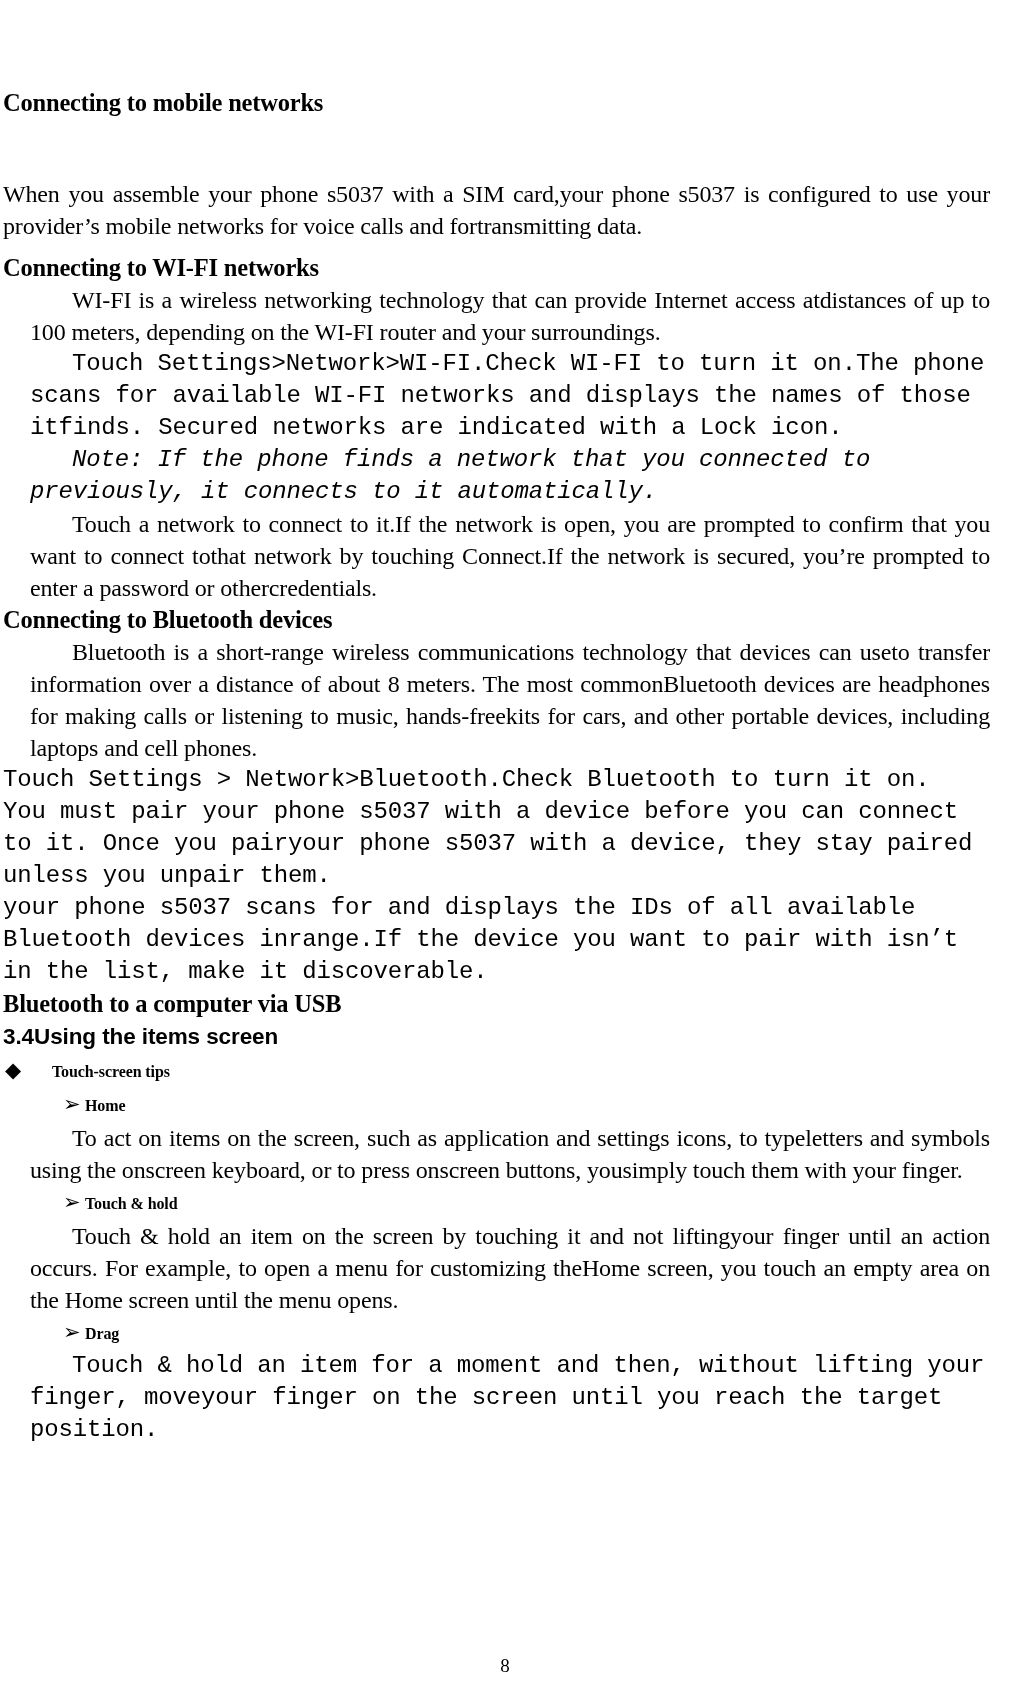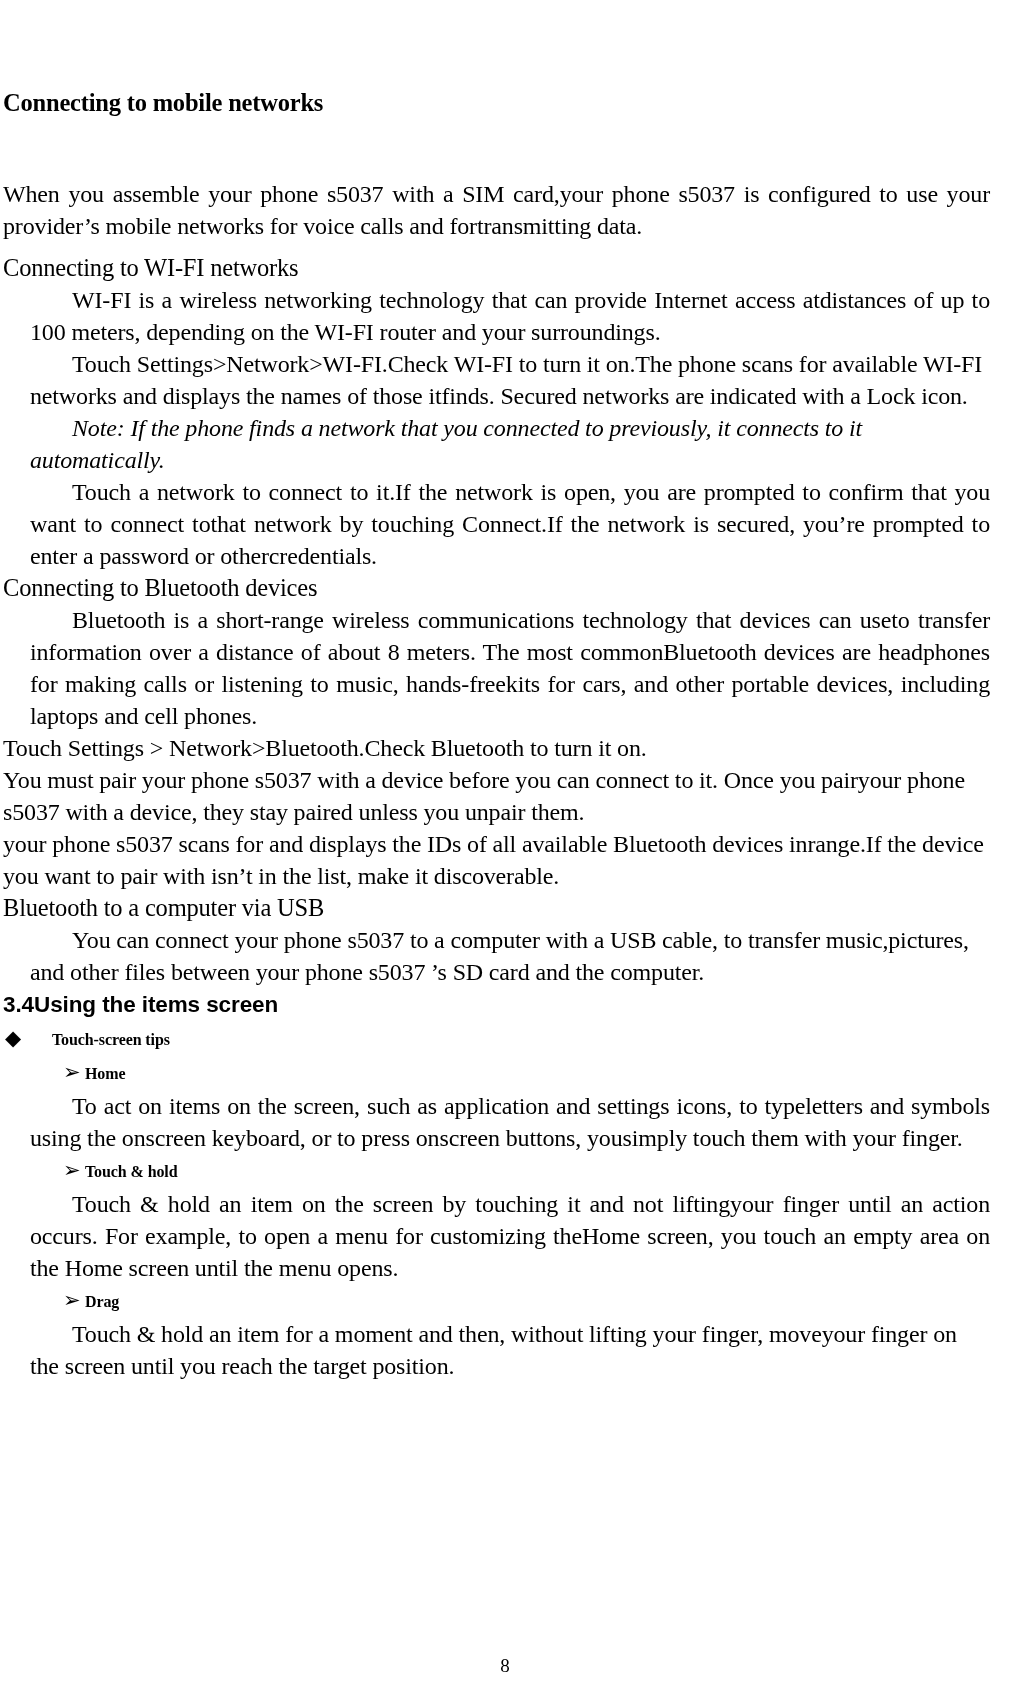--- a/index.html
+++ b/index.html
@@ -40,21 +40,21 @@
   h1.doc-heading {
     font-family: "Liberation Serif", "DejaVu Serif", serif;
     font-weight: bold;
     font-size: 24.5px;
     line-height: 30px;
     margin: 0;
     letter-spacing: -0.2px;
   }
   h2.doc-heading {
     font-family: "Liberation Serif", "DejaVu Serif", serif;
-    font-weight: normal;
+    font-weight: bold;
     font-size: 24.5px;
     line-height: 32px;
     margin: 0;
     letter-spacing: -0.2px;
   }
   h3.sans-heading {
     font-family: "Liberation Sans", "DejaVu Sans", sans-serif;
     font-weight: bold;
     font-size: 22.5px;
     line-height: 34px;
@@ -66,20 +66,21 @@
   p.body {
     font-size: 24px;
     line-height: 32px;
     margin: 0;
     text-align: justify;
     text-justify: inter-word;
     letter-spacing: -0.15px;
   }
   p.body.noj {
     text-align: left;
+    font-family: Liberation Mono, monospace;
   }
   p.body.indent {
     text-indent: 42px;
     margin-left: 27px;
   }
   p.italic {
     font-style: italic;
   }
 
   
@@ -157,21 +158,20 @@
     <p class="body indent">Bluetooth is a short-range wireless communications technology that devices can useto transfer information over a distance of about 8 meters. The most commonBluetooth devices are headphones for making calls or listening to music, hands-freekits for cars, and other portable devices, including laptops and cell phones.</p>
 
     <p class="body noj">Touch Settings &gt; Network&gt;Bluetooth.Check Bluetooth to turn it on.</p>
 
     <p class="body noj">You must pair your phone s5037   with a device before you can connect to it. Once you pairyour phone s5037   with a device, they stay paired unless you unpair them.</p>
 
     <p class="body noj">your phone s5037   scans for and displays the IDs of all available Bluetooth devices inrange.If the device you want to pair with isn’t in the list, make it discoverable.</p>
 
     <h2 class="doc-heading">Bluetooth to a computer via USB</h2>
 
-    <p class="body noj indent">You can connect your phone s5037   to a computer with a USB cable, to transfer music,pictures, and other files between your phone s5037 ’s SD card and the computer.</p>
 
     <h3 class="sans-heading">3.4Using the items screen</h3>
 
     <div class="bullet-row level1">
       <span class="bullet-glyph diamond">◆</span>
       <span class="bullet-label">Touch-screen tips</span>
     </div>
 
     <div class="bullet-row level2">
       <span class="bullet-glyph arrow">➢</span>

